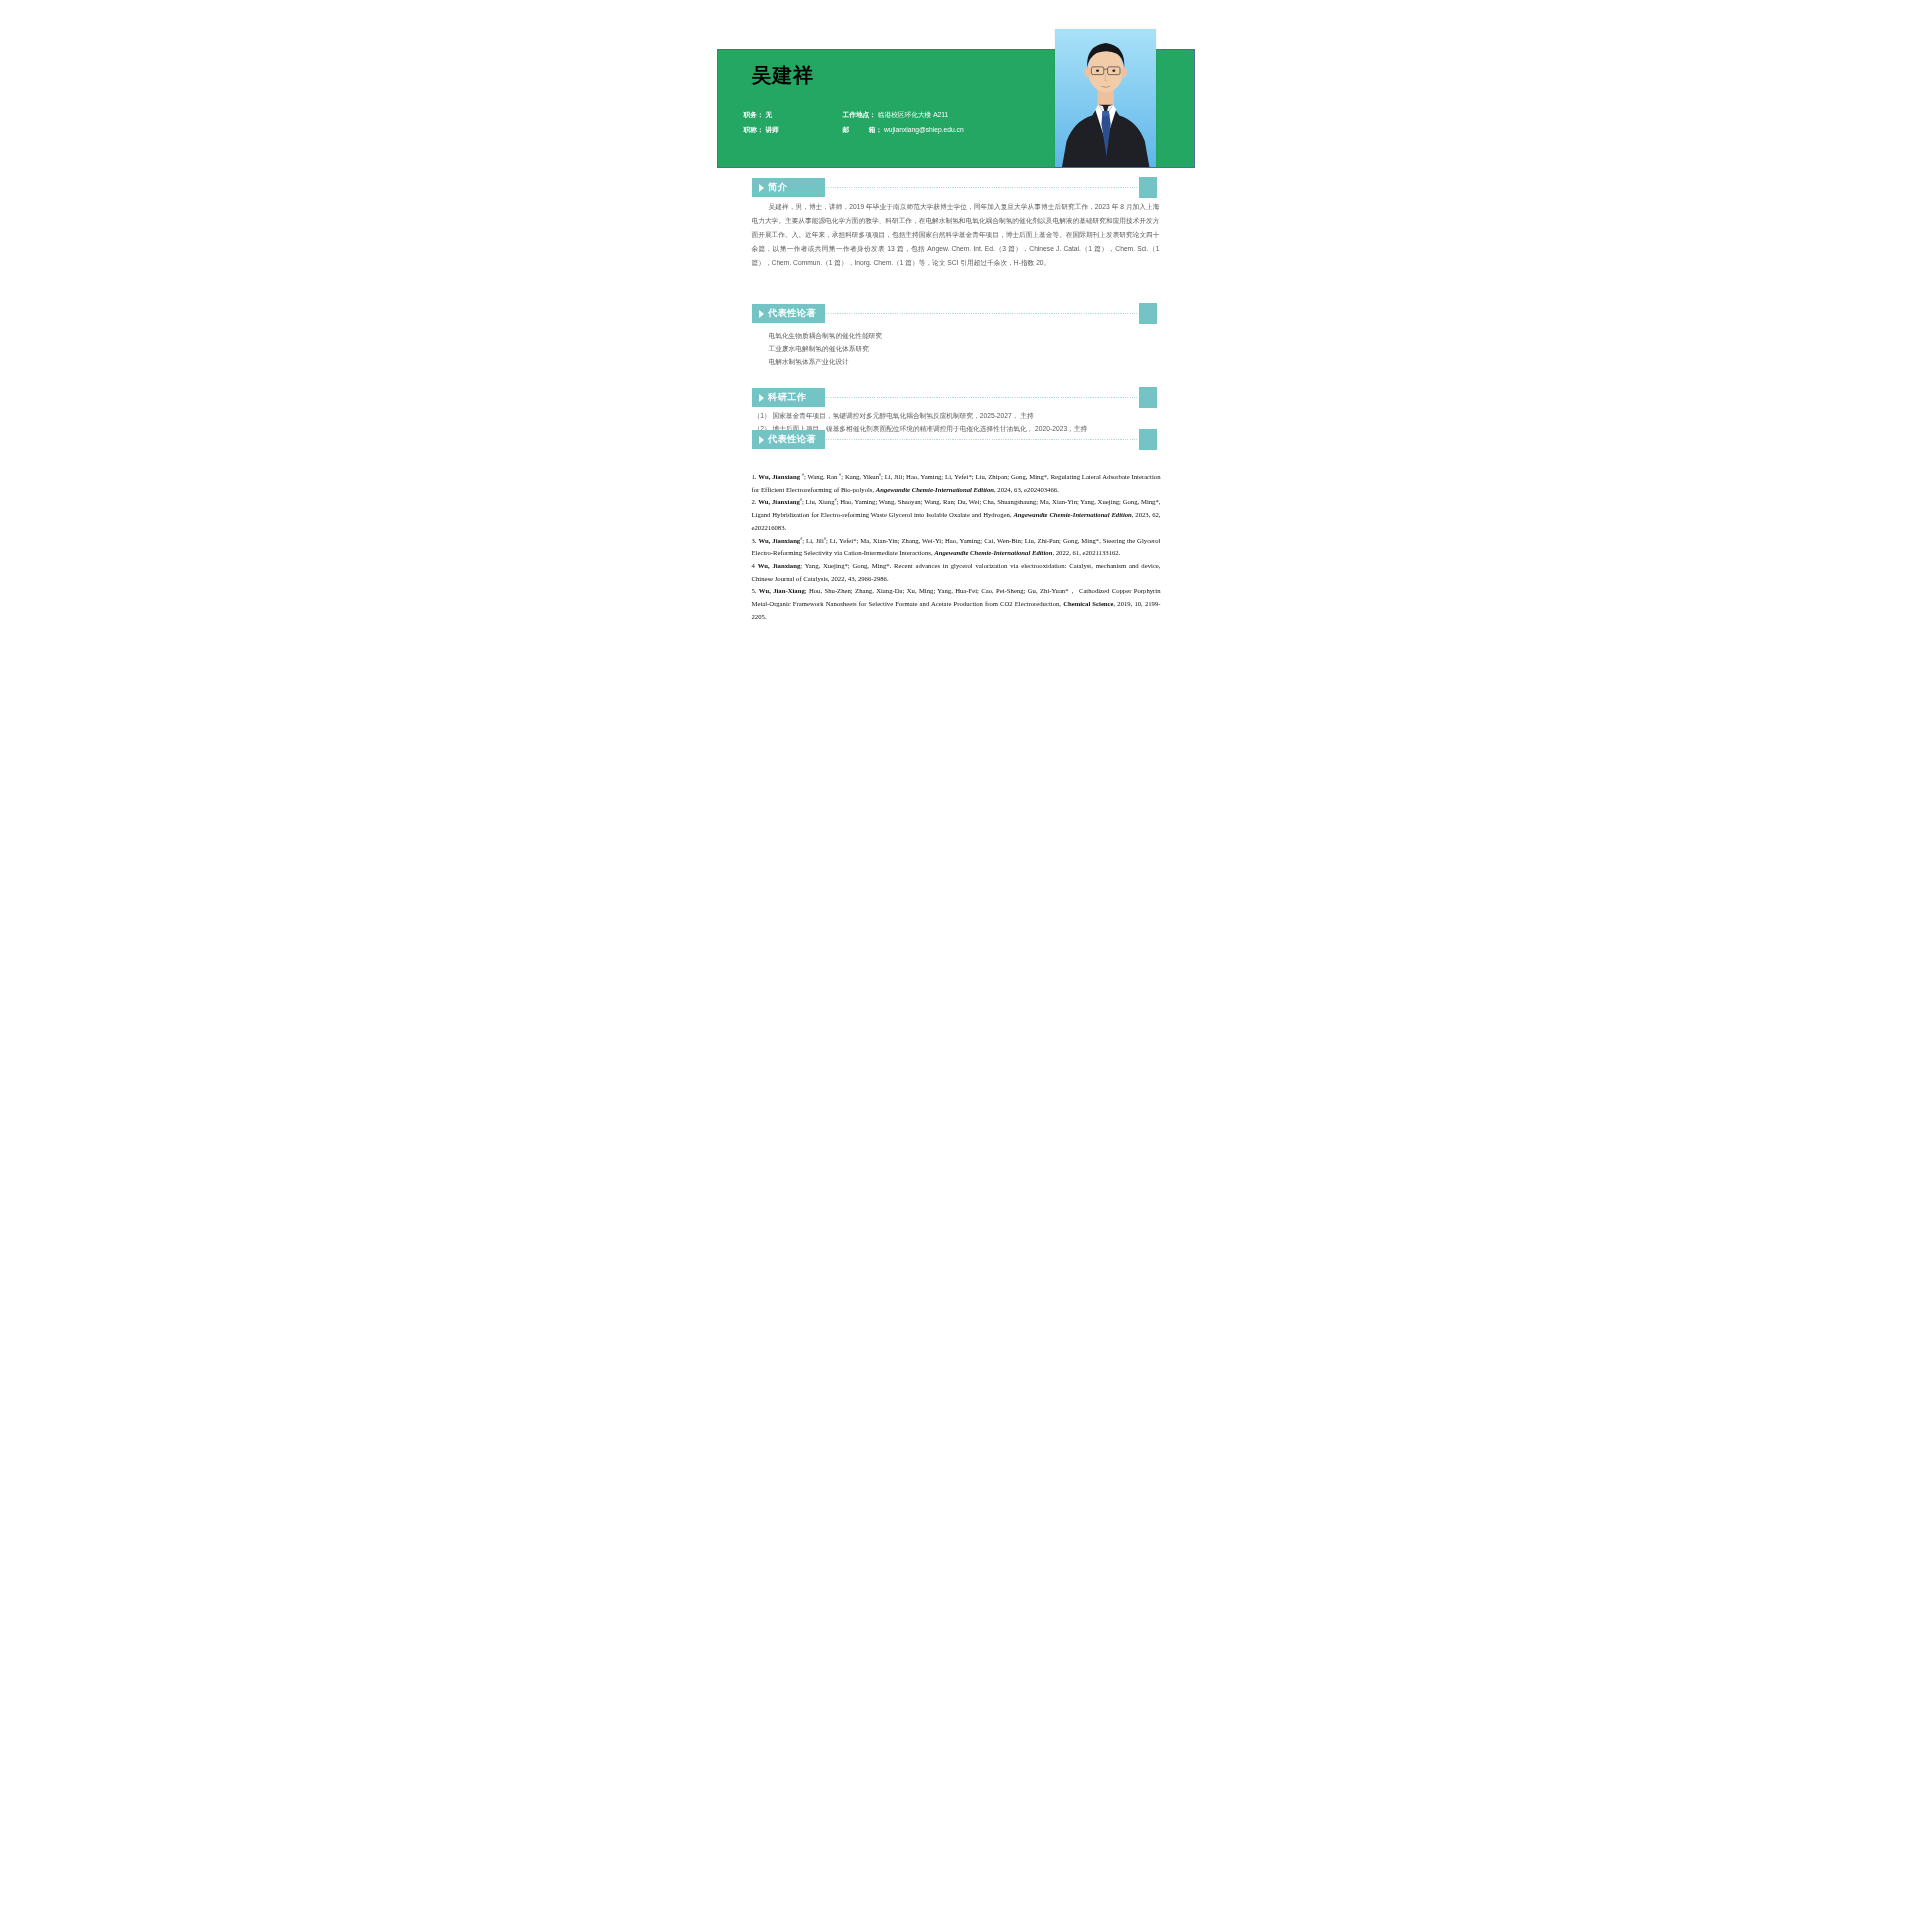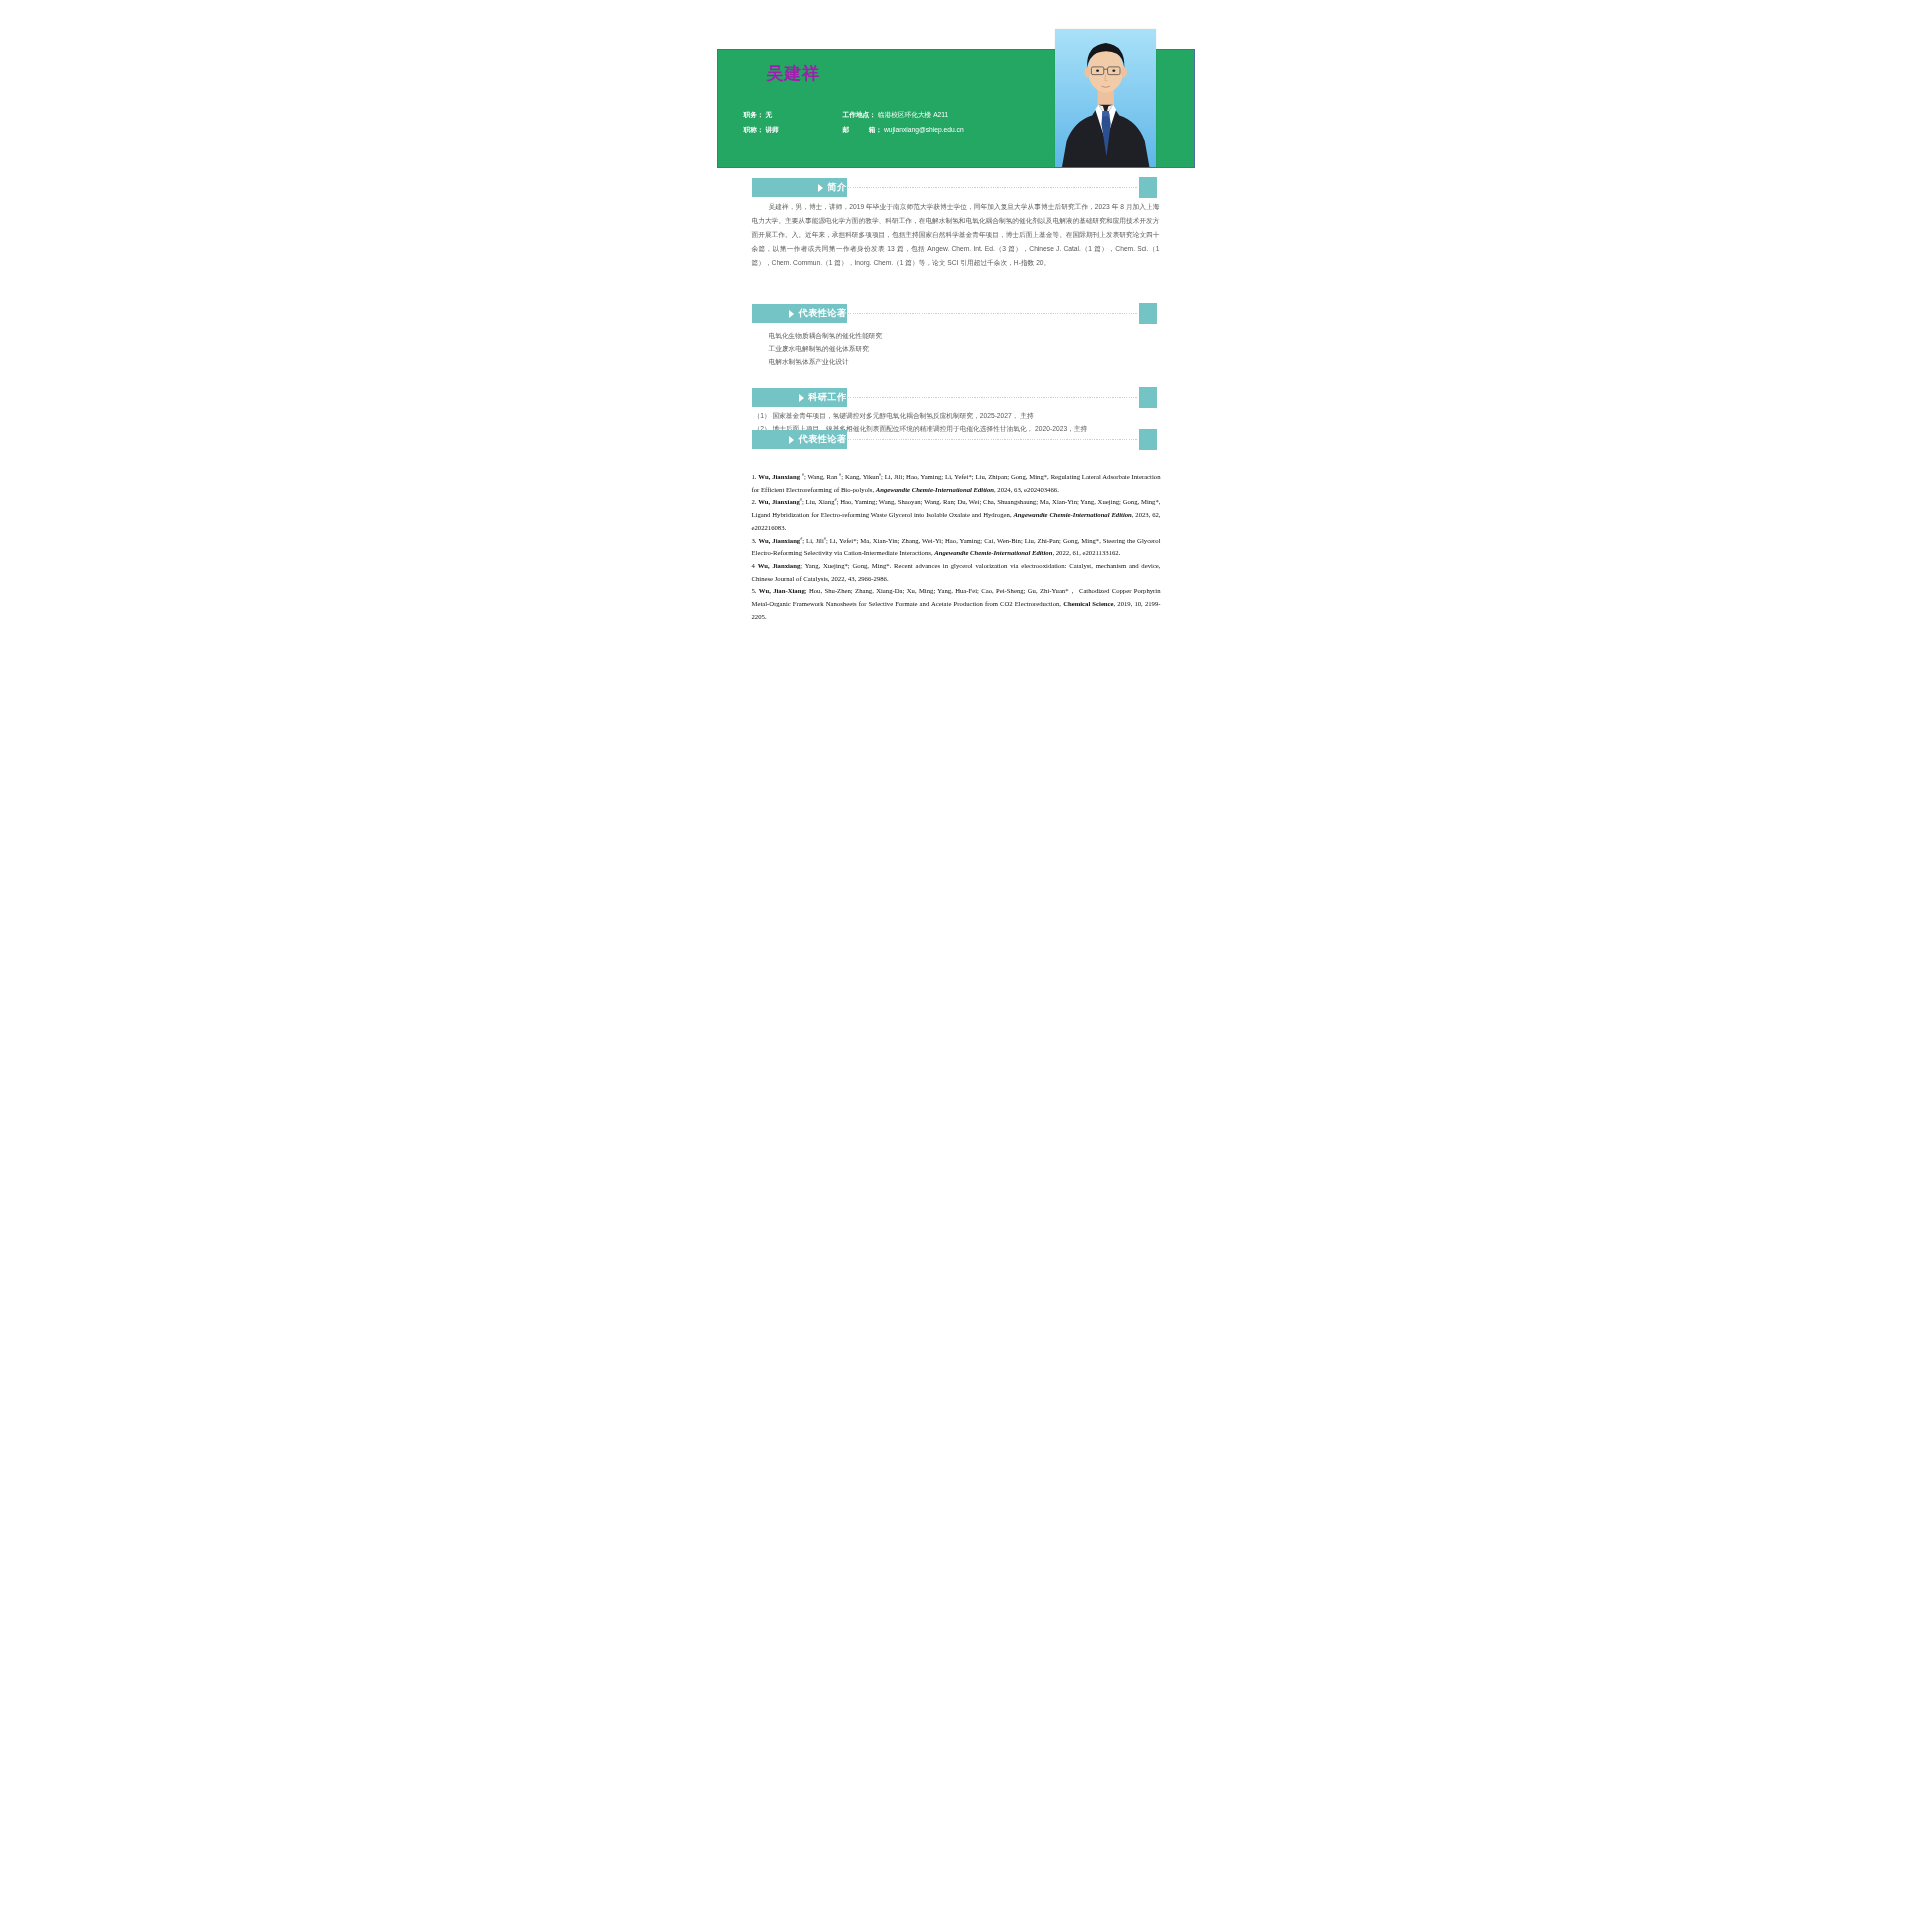--- a/index.html
+++ b/index.html
@@ -2,41 +2,41 @@
 <html style="font-size:6.2px"><head>
 <meta charset="utf-8">
 <style>
   html,body{margin:0;padding:0;background:#ffffff;}
   .page{position:relative;width:478px;height:676px;margin:0 auto;background:#ffffff;
         font-family:"Liberation Sans", sans-serif;overflow:hidden;}
 
   
   .header-band{position:absolute;left:0;right:0;top:49px;height:117px;
                background:#23a763;border:1.2px solid #4b6da1;}
-  .faculty-name{position:absolute;left:50px;top:65px;font-size:17px;font-weight:700;
-                color:#a21caf;letter-spacing:0.8px;line-height:1;}
+  .faculty-name{position:absolute;left:35px;top:65px;font-size:20px;font-weight:700;
+                color:#000000;letter-spacing:0.8px;line-height:1;}
   .hfield{position:absolute;color:#ffffff;font-size:6.7px;line-height:1;white-space:nowrap;}
   .hfield .lbl{font-weight:700;}
   .hfield .val{font-weight:400;}
   .hfield.bold-val .val{font-weight:700;}
   .hfield .lbl-gap{display:inline-block;width:19.6px;}
   .f-pos{left:27px;top:112px;}
   .f-title{left:27px;top:127px;}
   .f-loc{left:126px;top:112px;}
   .f-mail{left:126px;top:127px;}
 
   
   .photo{position:absolute;left:338px;top:28.5px;width:101px;height:138px;z-index:5;
          box-shadow:0 0 0 0.4px rgba(0,0,0,0.08);}
   .photo svg{display:block;width:100%;height:100%;}
 
   
   .section-row{position:absolute;left:35px;right:38px;height:19px;display:flex;align-items:center;}
-  .sec-box{width:95px;height:19px;background:#74c4c6;display:flex;align-items:center;
-           box-sizing:border-box;padding-left:7px;flex:0 0 auto;justify-content:flex-end;}
+  .sec-box{width:73px;height:19px;background:#74c4c6;display:flex;align-items:center;
+           box-sizing:border-box;padding-left:7px;flex:0 0 auto;}
   .tri{width:0;height:0;border-left:5.8px solid #ffffff;border-top:4.2px solid transparent;
        border-bottom:4.2px solid transparent;margin-right:4.6px;flex:0 0 auto;}
   .sec-title{color:#ffffff;font-size:9.2px;font-weight:700;letter-spacing:0.4px;white-space:nowrap;}
   .sec-dashes{flex:1 1 auto;height:1.9px;margin:0 1.5px;
               background:repeating-linear-gradient(to right,#afdcdd 0 1.2px,transparent 1.2px 2.3px);}
   .sec-endblock{flex:0 0 auto;width:18px;height:21px;background:#74c4c6;margin-top:-0.8px;}
 
   
   .intro-par{position:absolute;left:35px;top:200px;width:408px;
              font-size:6.7px;line-height:14px;color:#595959;text-align:justify;

